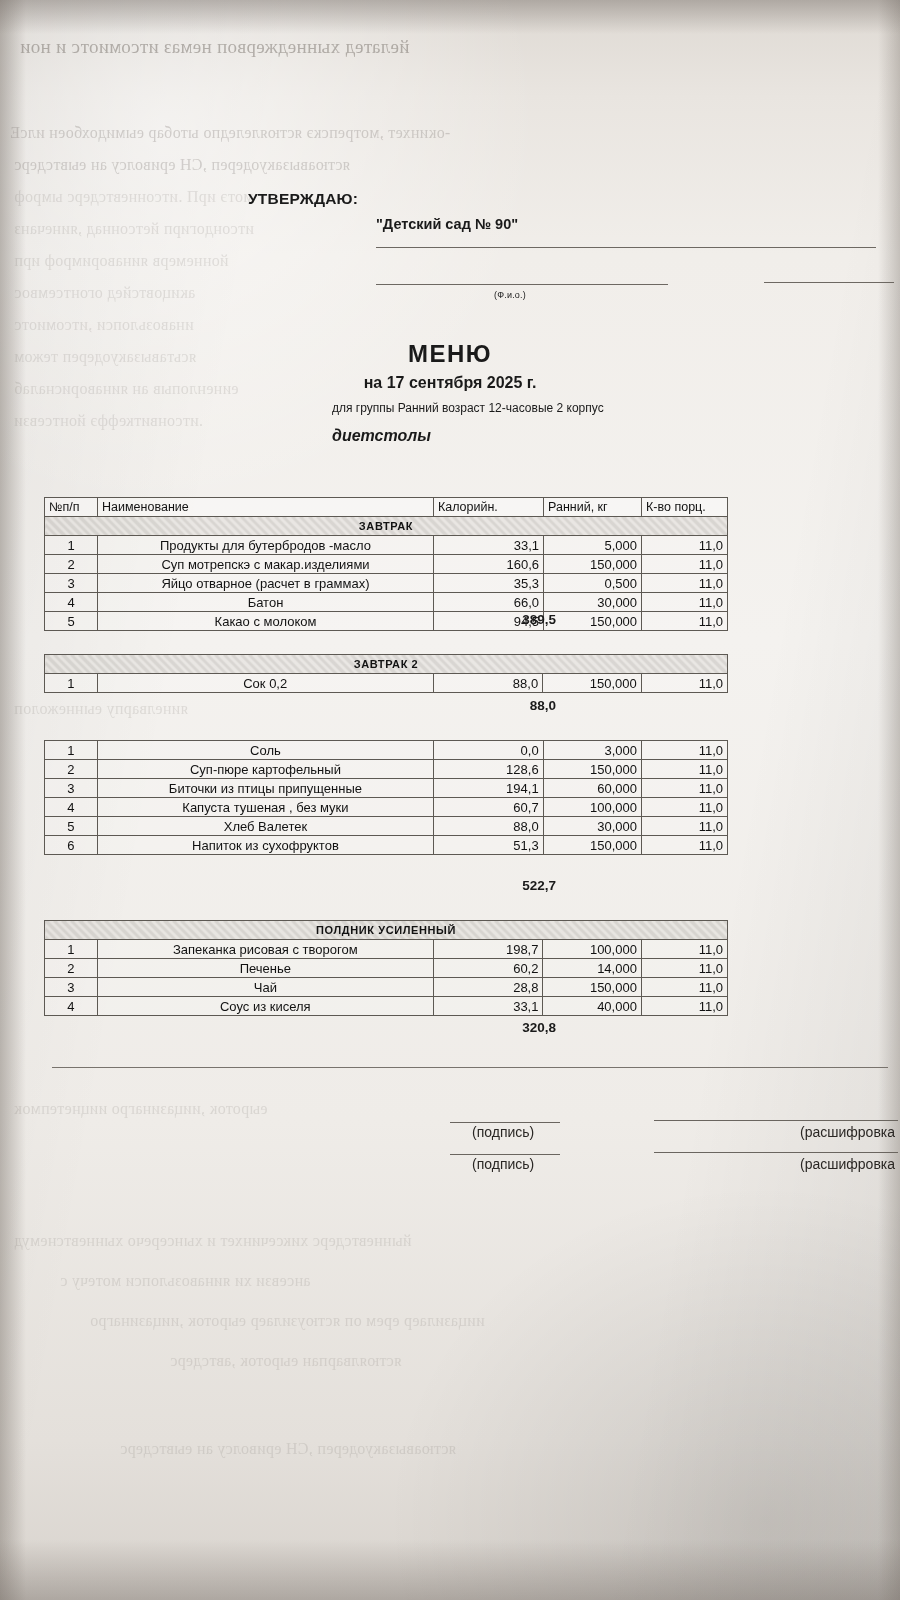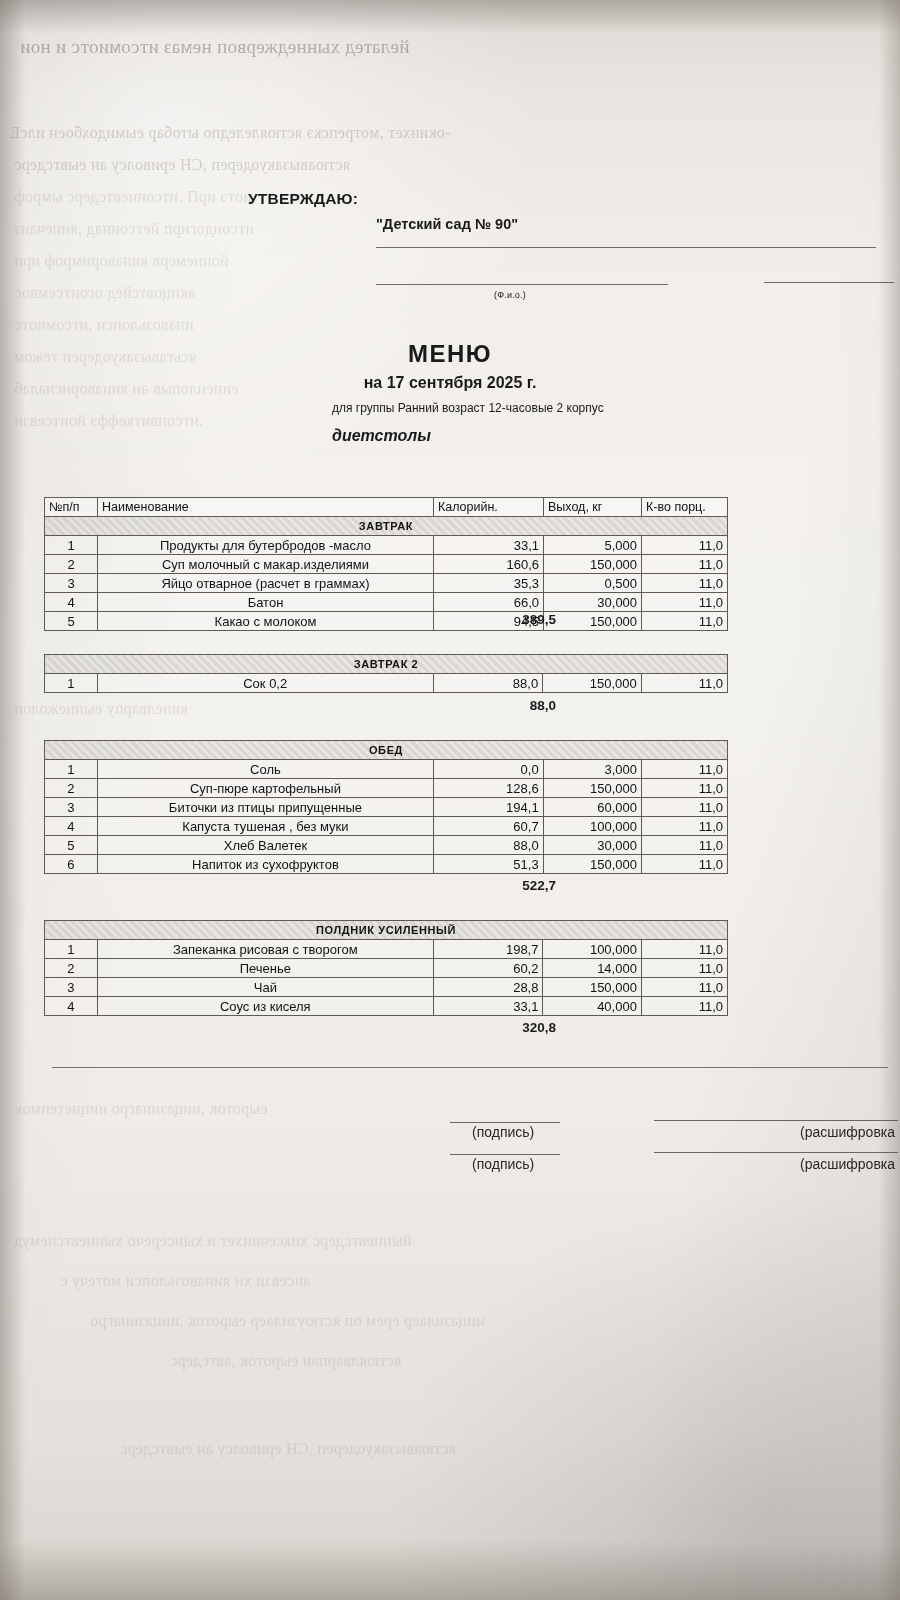--- a/index.html
+++ b/index.html
@@ -236,38 +236,38 @@
   <div class="subtitle1">на  17 сентября 2025 г.</div>
   <div class="subtitle2">для группы  Ранний возраст 12-часовые 2 корпус</div>
   <div class="subtitle3">диетстолы</div>
 
   <table class="menu" style="left:44px; top:452px;margin-top:41px;">
     <thead>
       <tr>
         <th class="hdr c-num">№п/п</th>
         <th class="hdr c-name">Наименование</th>
         <th class="hdr c-cal">Калорийн.</th>
-        <th class="hdr c-out">Выход, кг</th>
+        <th class="hdr c-out">Ранний, кг</th>
         <th class="hdr c-porc">К-во порц.</th>
       </tr>
     </thead>
     <tbody>
       <tr class="section">
         <td colspan="5">ЗАВТРАК</td>
       </tr>
       <tr>
         <td class="c-num">1</td>
         <td class="c-name">Продукты для бутербродов -масло</td>
         <td class="c-cal">33,1</td>
         <td class="c-out">5,000</td>
         <td class="c-porc">11,0</td>
       </tr>
       <tr>
         <td class="c-num">2</td>
-        <td class="c-name">Суп молочный с макар.изделиями</td>
+        <td class="c-name">Суп мотрепскэ с макар.изделиями</td>
         <td class="c-cal">160,6</td>
         <td class="c-out">150,000</td>
         <td class="c-porc">11,0</td>
       </tr>
       <tr>
         <td class="c-num">3</td>
         <td class="c-name">Яйцо отварное  (расчет в граммах)</td>
         <td class="c-cal">35,3</td>
         <td class="c-out">0,500</td>
         <td class="c-porc">11,0</td>
@@ -301,23 +301,20 @@
         <td class="c-cal">88,0</td>
         <td class="c-out">150,000</td>
         <td class="c-porc">11,0</td>
       </tr>
     </tbody>
   </table>
   <div class="total" style="left:444px; top:694px;">88,0</div>
 
   <table class="menu" style="left:44px; top:736px;">
     <tbody>
-      <tr class="section">
-        <td colspan="5">ОБЕД</td>
-      </tr>
       <tr>
         <td class="c-num">1</td>
         <td class="c-name">Соль</td>
         <td class="c-cal">0,0</td>
         <td class="c-out">3,000</td>
         <td class="c-porc">11,0</td>
       </tr>
       <tr>
         <td class="c-num">2</td>
         <td class="c-name">Суп-пюре картофельный</td>

